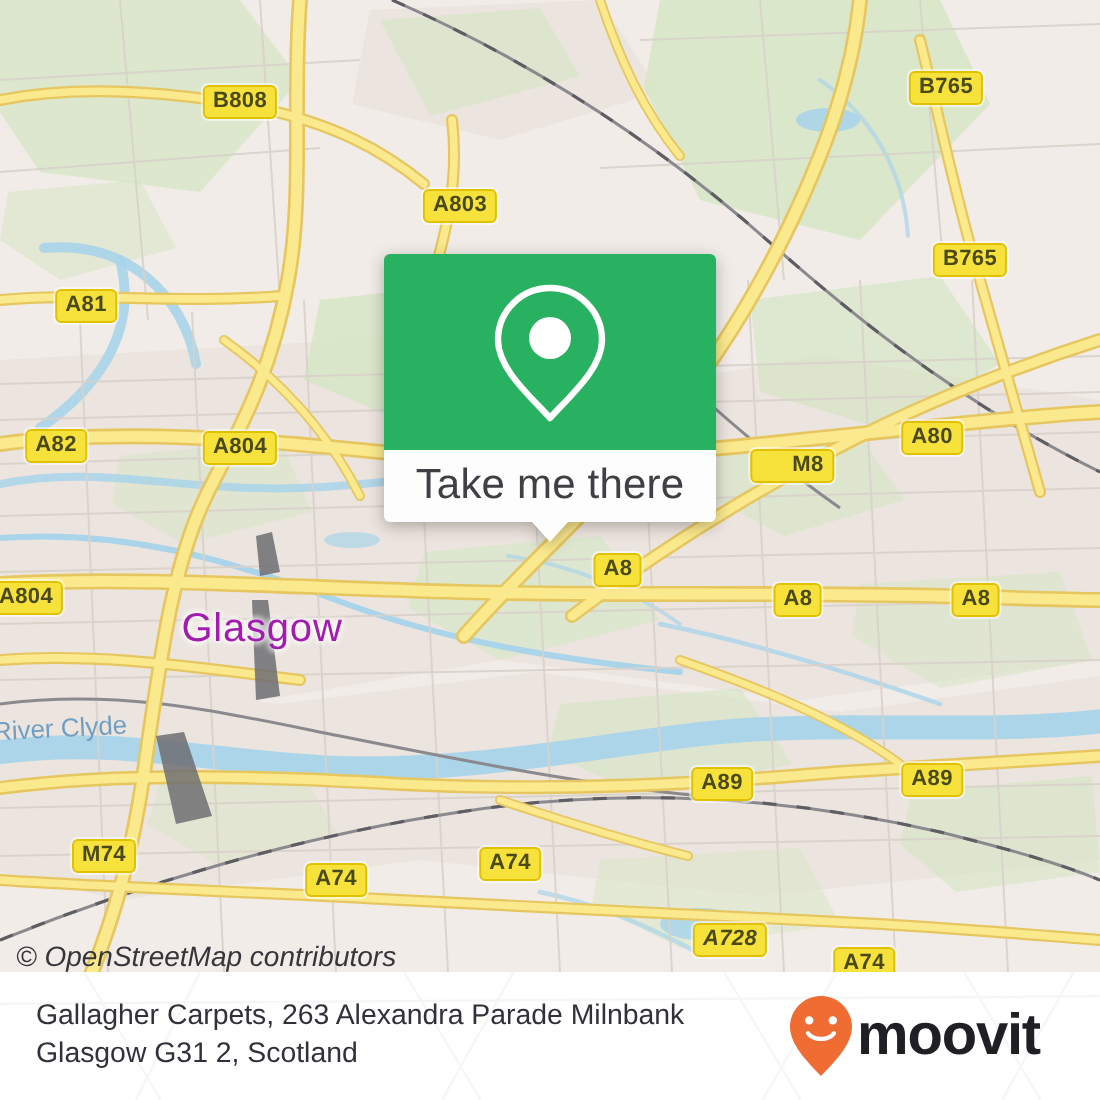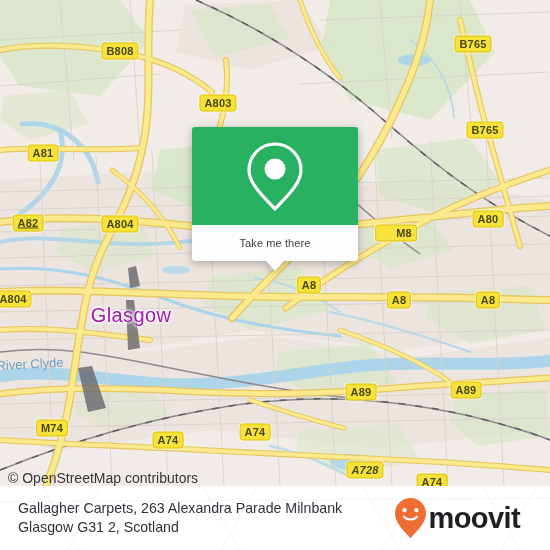--- a/index.html
+++ b/index.html
@@ -66,20 +66,21 @@
   
   #attribution {
     position: absolute;
     left: 8px;
     top: 470px;
     font-size: 14px;
     color: #35353a;
     font-family: "Liberation Sans", sans-serif;
     white-space: nowrap;
     z-index: 40;
+    font-style: italic;
   }
 
   
   #popup {
     position: absolute;
     left: 192px; top: 127px;
     width: 166px;
     z-index: 50;
     filter: drop-shadow(0 2px 4px rgba(0,0,0,.28));
   }
@@ -95,21 +96,21 @@
     background: #fdfdfd;
     height: 36px;
     border-radius: 0 0 3px 3px;
     display: flex;
     align-items: center;
     justify-content: center;
     position: relative;
   }
   #popup-label {
     color: #3f3f44;
-    font-size: 11px;
+    font-size: 21px;
     letter-spacing: .1px;
     white-space: nowrap;
   }
   #popup-tail {
     position: absolute;
     left: 50%;
     top: 100%;
     width: 0; height: 0;
     transform: translateX(-50%);
     border-left: 9px solid transparent;
@@ -295,29 +296,29 @@
           <path d="M128 268 L136 266 L140 286 L130 288 Z"></path>
         </g>
       </g>
     </svg>
 
     <div class="place-label" style="left:131px; top:315px;">Glasgow</div>
 
     <div class="water-label" style="left:30px; top:364px;">River Clyde</div>
 
     <div class="shield" style="left:90px;  top:51px;margin-left:30px;">B808</div>
-    <div class="shield" style="left:218px; top:103px;">A803</div>
+    <div class="shield" style="left:230px; top:103px;">A803</div>
     <div class="shield" style="left:473px; top:44px;">B765</div>
     <div class="shield" style="left:485px; top:130px;">B765</div>
     <div class="shield" style="left:43px;  top:153px;">A81</div>
-    <div class="shield" style="left:28px;  top:223px;text-decoration:underline;">A82</div>
+    <div class="shield" style="left:28px;  top:223px;">A82</div>
     <div class="shield" style="left:120px; top:224px;">A804</div>
     <div class="shield" style="left:13px;  top:299px;">A804</div>
     <div class="shield" style="left:396px; top:233px;padding-left:20px;">M8</div>
-    <div class="shield" style="left:488px; top:219px;">A80</div>
+    <div class="shield" style="left:466px; top:219px;">A80</div>
     <div class="shield" style="left:309px; top:285px;">A8</div>
     <div class="shield" style="left:399px; top:300px;">A8</div>
     <div class="shield" style="left:488px; top:300px;">A8</div>
     <div class="shield" style="left:361px; top:392px;">A89</div>
     <div class="shield" style="left:466px; top:390px;">A89</div>
     <div class="shield" style="left:52px;  top:428px;">M74</div>
     <div class="shield" style="left:168px; top:440px;">A74</div>
     <div class="shield" style="left:255px; top:432px;">A74</div>
     <div class="shield" style="left:365px; top:470px;font-style:italic;">A728</div>
     <div class="shield" style="left:432px; top:482px;">A74</div>

